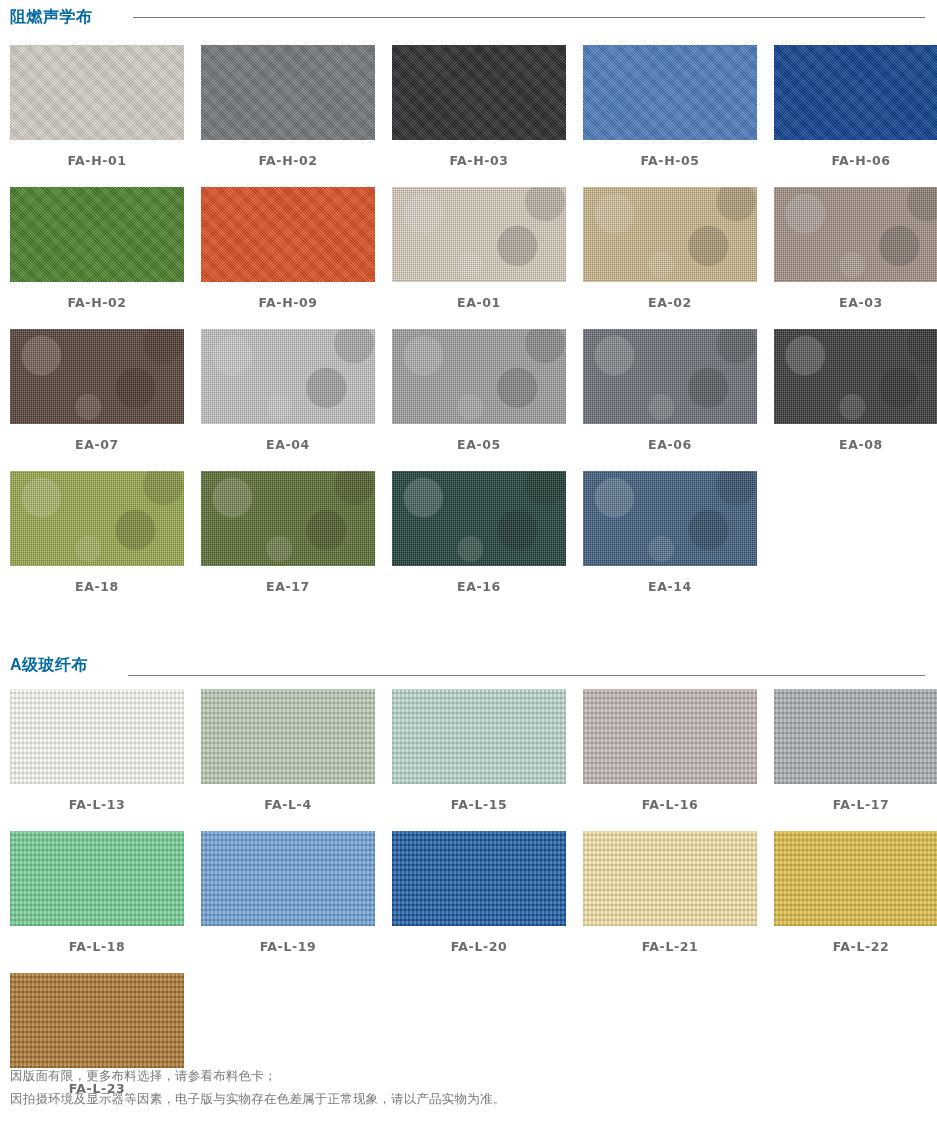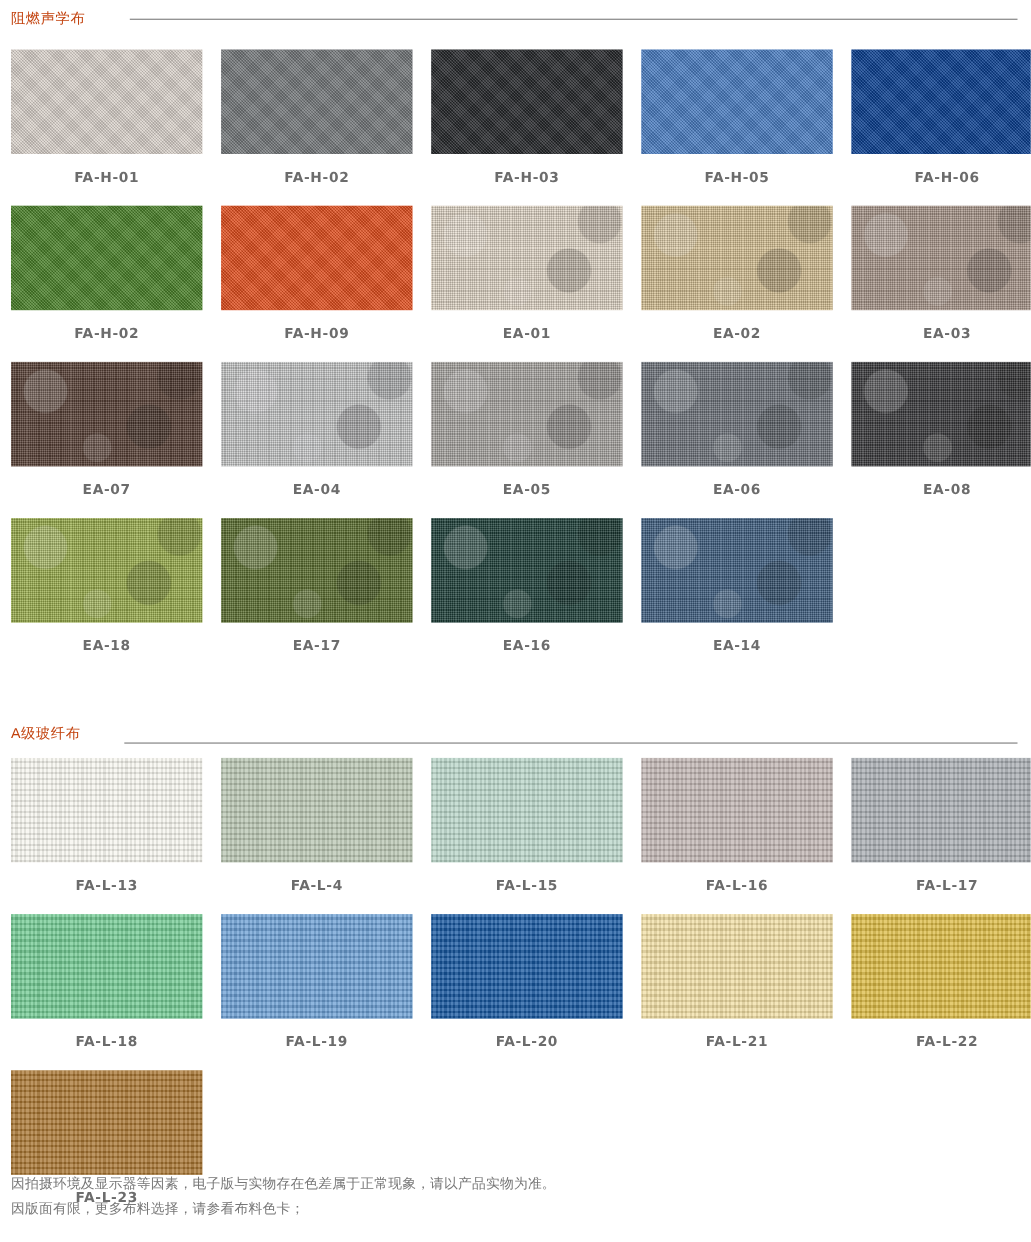--- a/index.html
+++ b/index.html
@@ -14,23 +14,23 @@
 
   .page { width: 937px; height: 1129px; position: relative; padding: 0 10px; }
 
   
   .section-head {
     display: flex;
     align-items: center;
     height: 30px;
   }
   .section-title {
-    font-size: 13px;
-    font-weight: normal;
-    color: #c2410c;
+    font-size: 16px;
+    font-weight: bold;
+    color: #0369a1;
     letter-spacing: .5px;
     white-space: nowrap;
   }
   .section-rule {
     flex: 1;
     height: 1px;
     background: #7a7a7a;
     margin-left: 40px;
     margin-right: 2px;
   }
@@ -260,17 +260,17 @@
         <div class="swatch tex-rib" style="--c: #dcbb44;"></div>
         <div class="label">FA-L-22</div>
       </div>
       <div class="cell">
         <div class="swatch tex-rib" style="--c: #a87530;"></div>
         <div class="label">FA-L-23</div>
       </div>
     </div>
 
   <div class="footnotes">
+    <div class="footnote">因版面有限，更多布料选择，请参看布料色卡；</div>
     <div class="footnote">因拍摄环境及显示器等因素，电子版与实物存在色差属于正常现象，请以产品实物为准。</div>
-    <div class="footnote">因版面有限，更多布料选择，请参看布料色卡；</div>
   </div>
 
 </div>
 
 </body></html>

